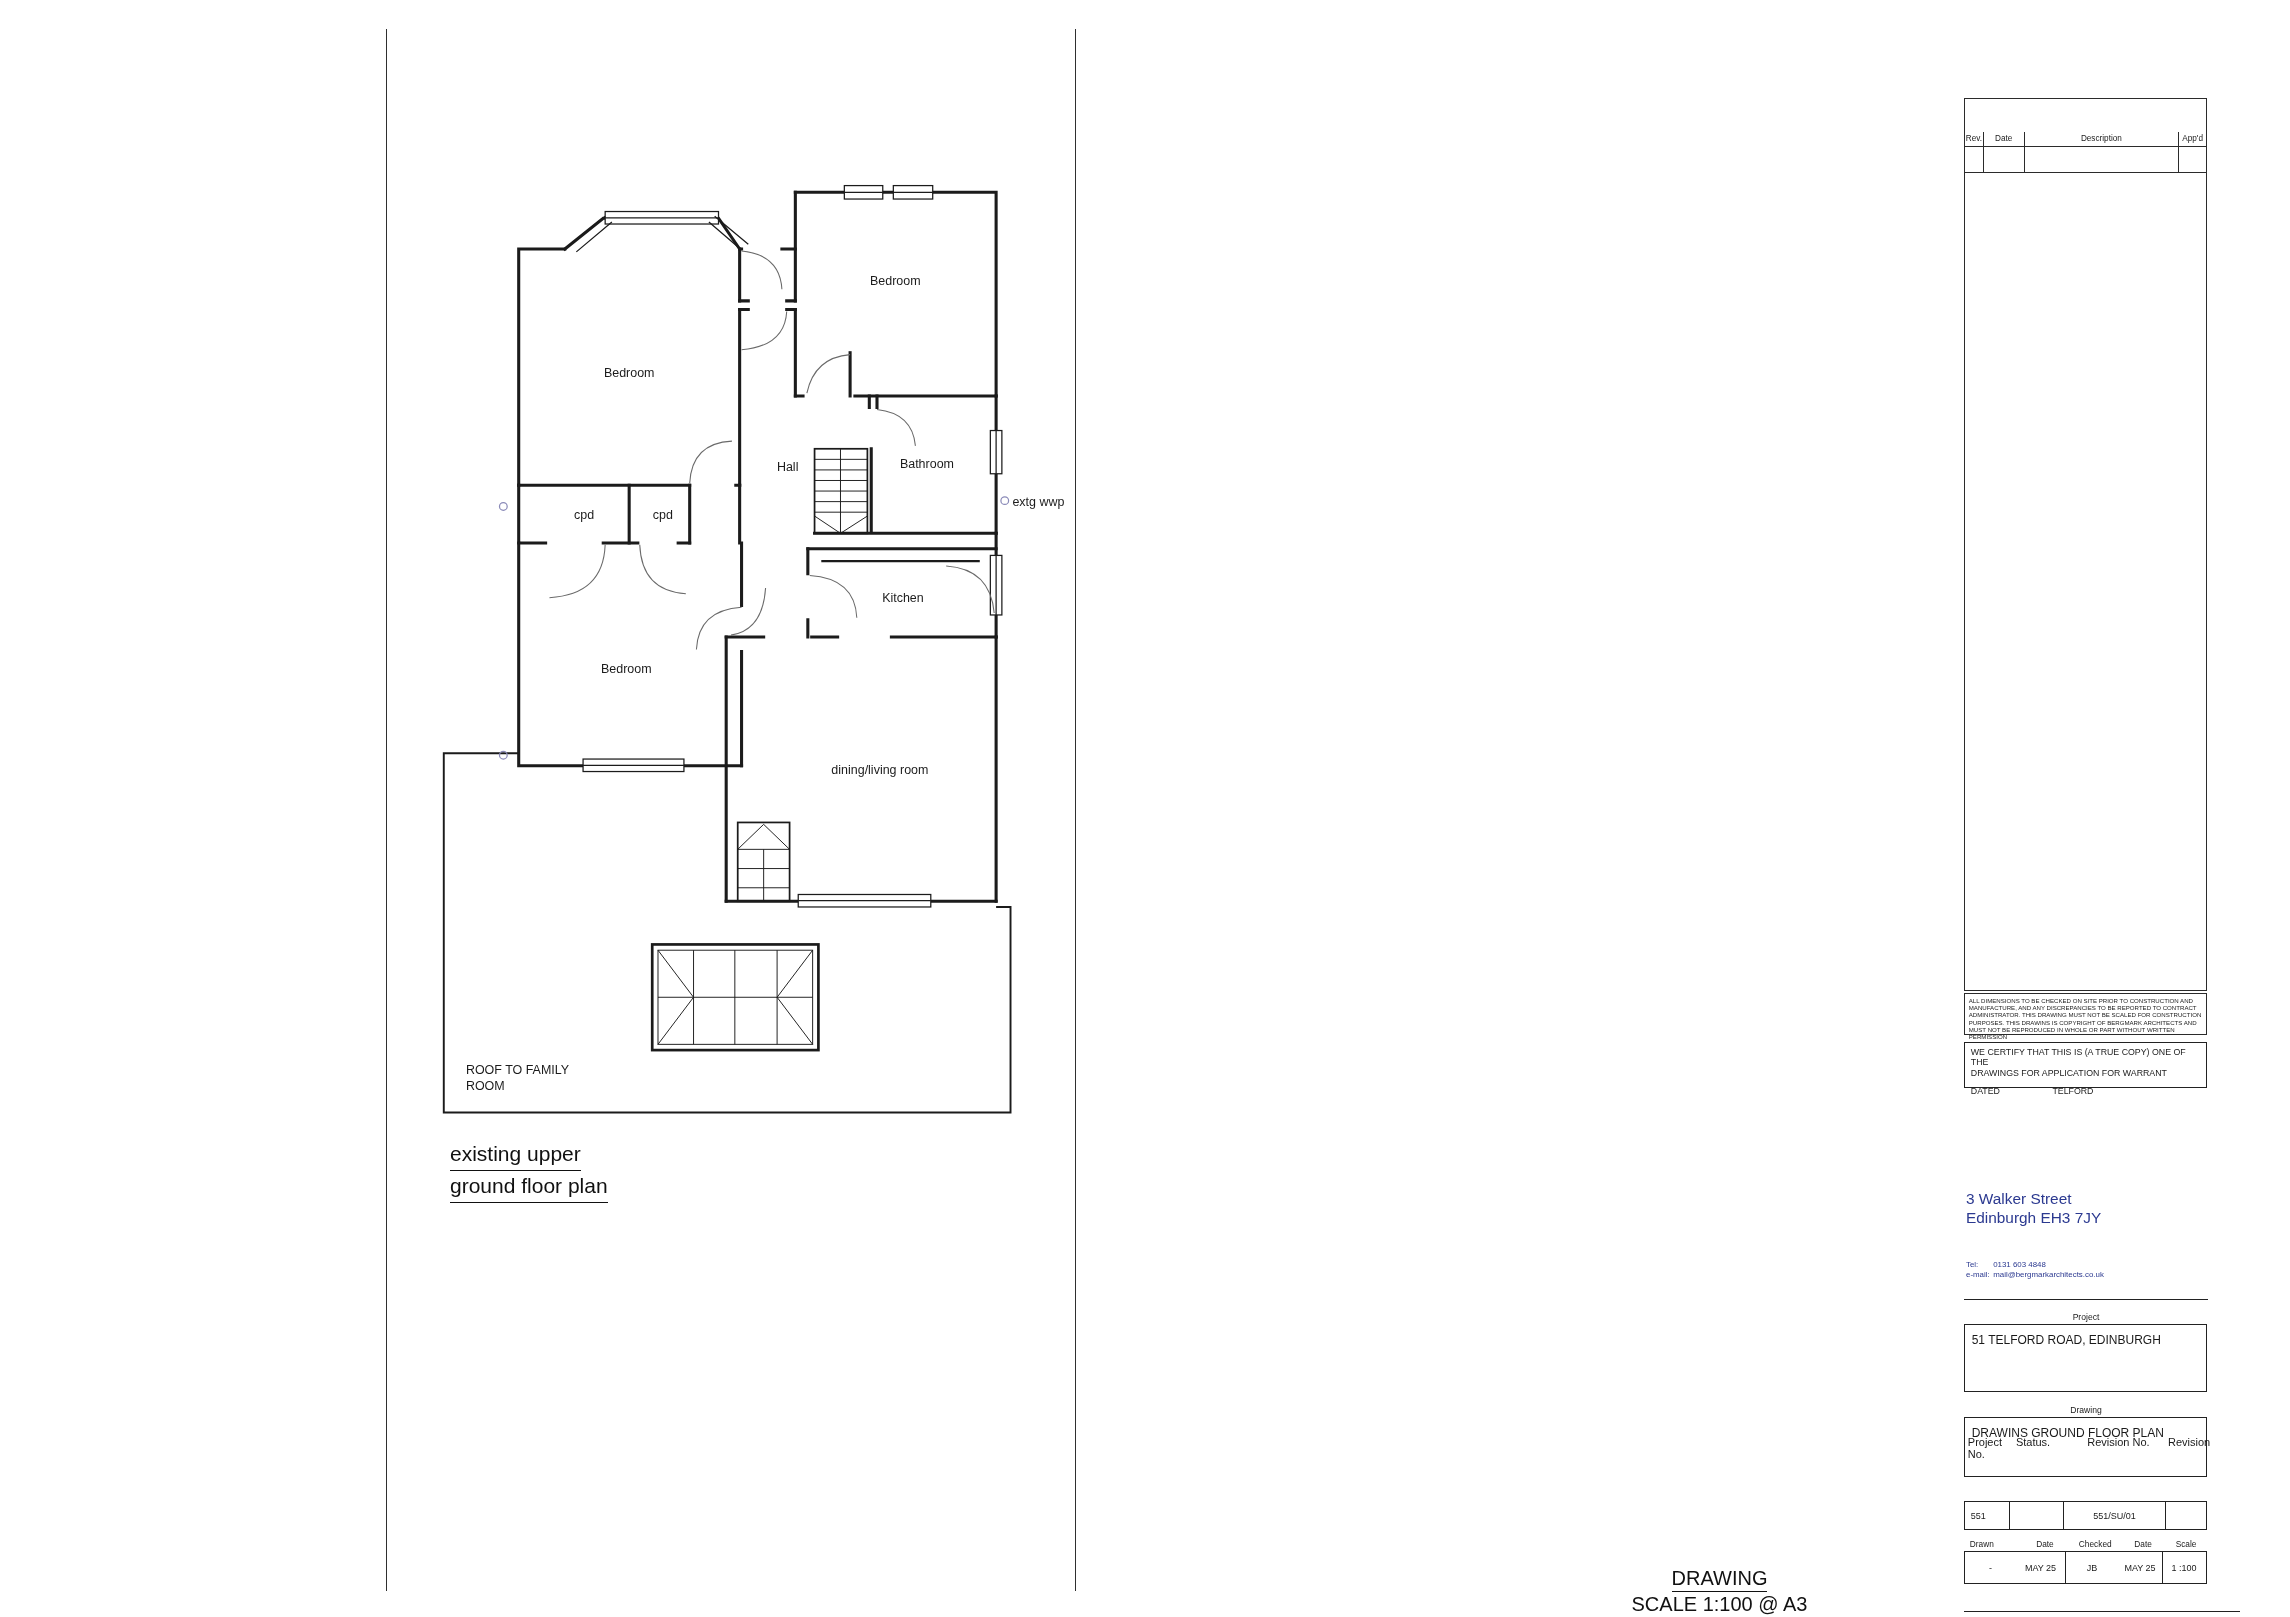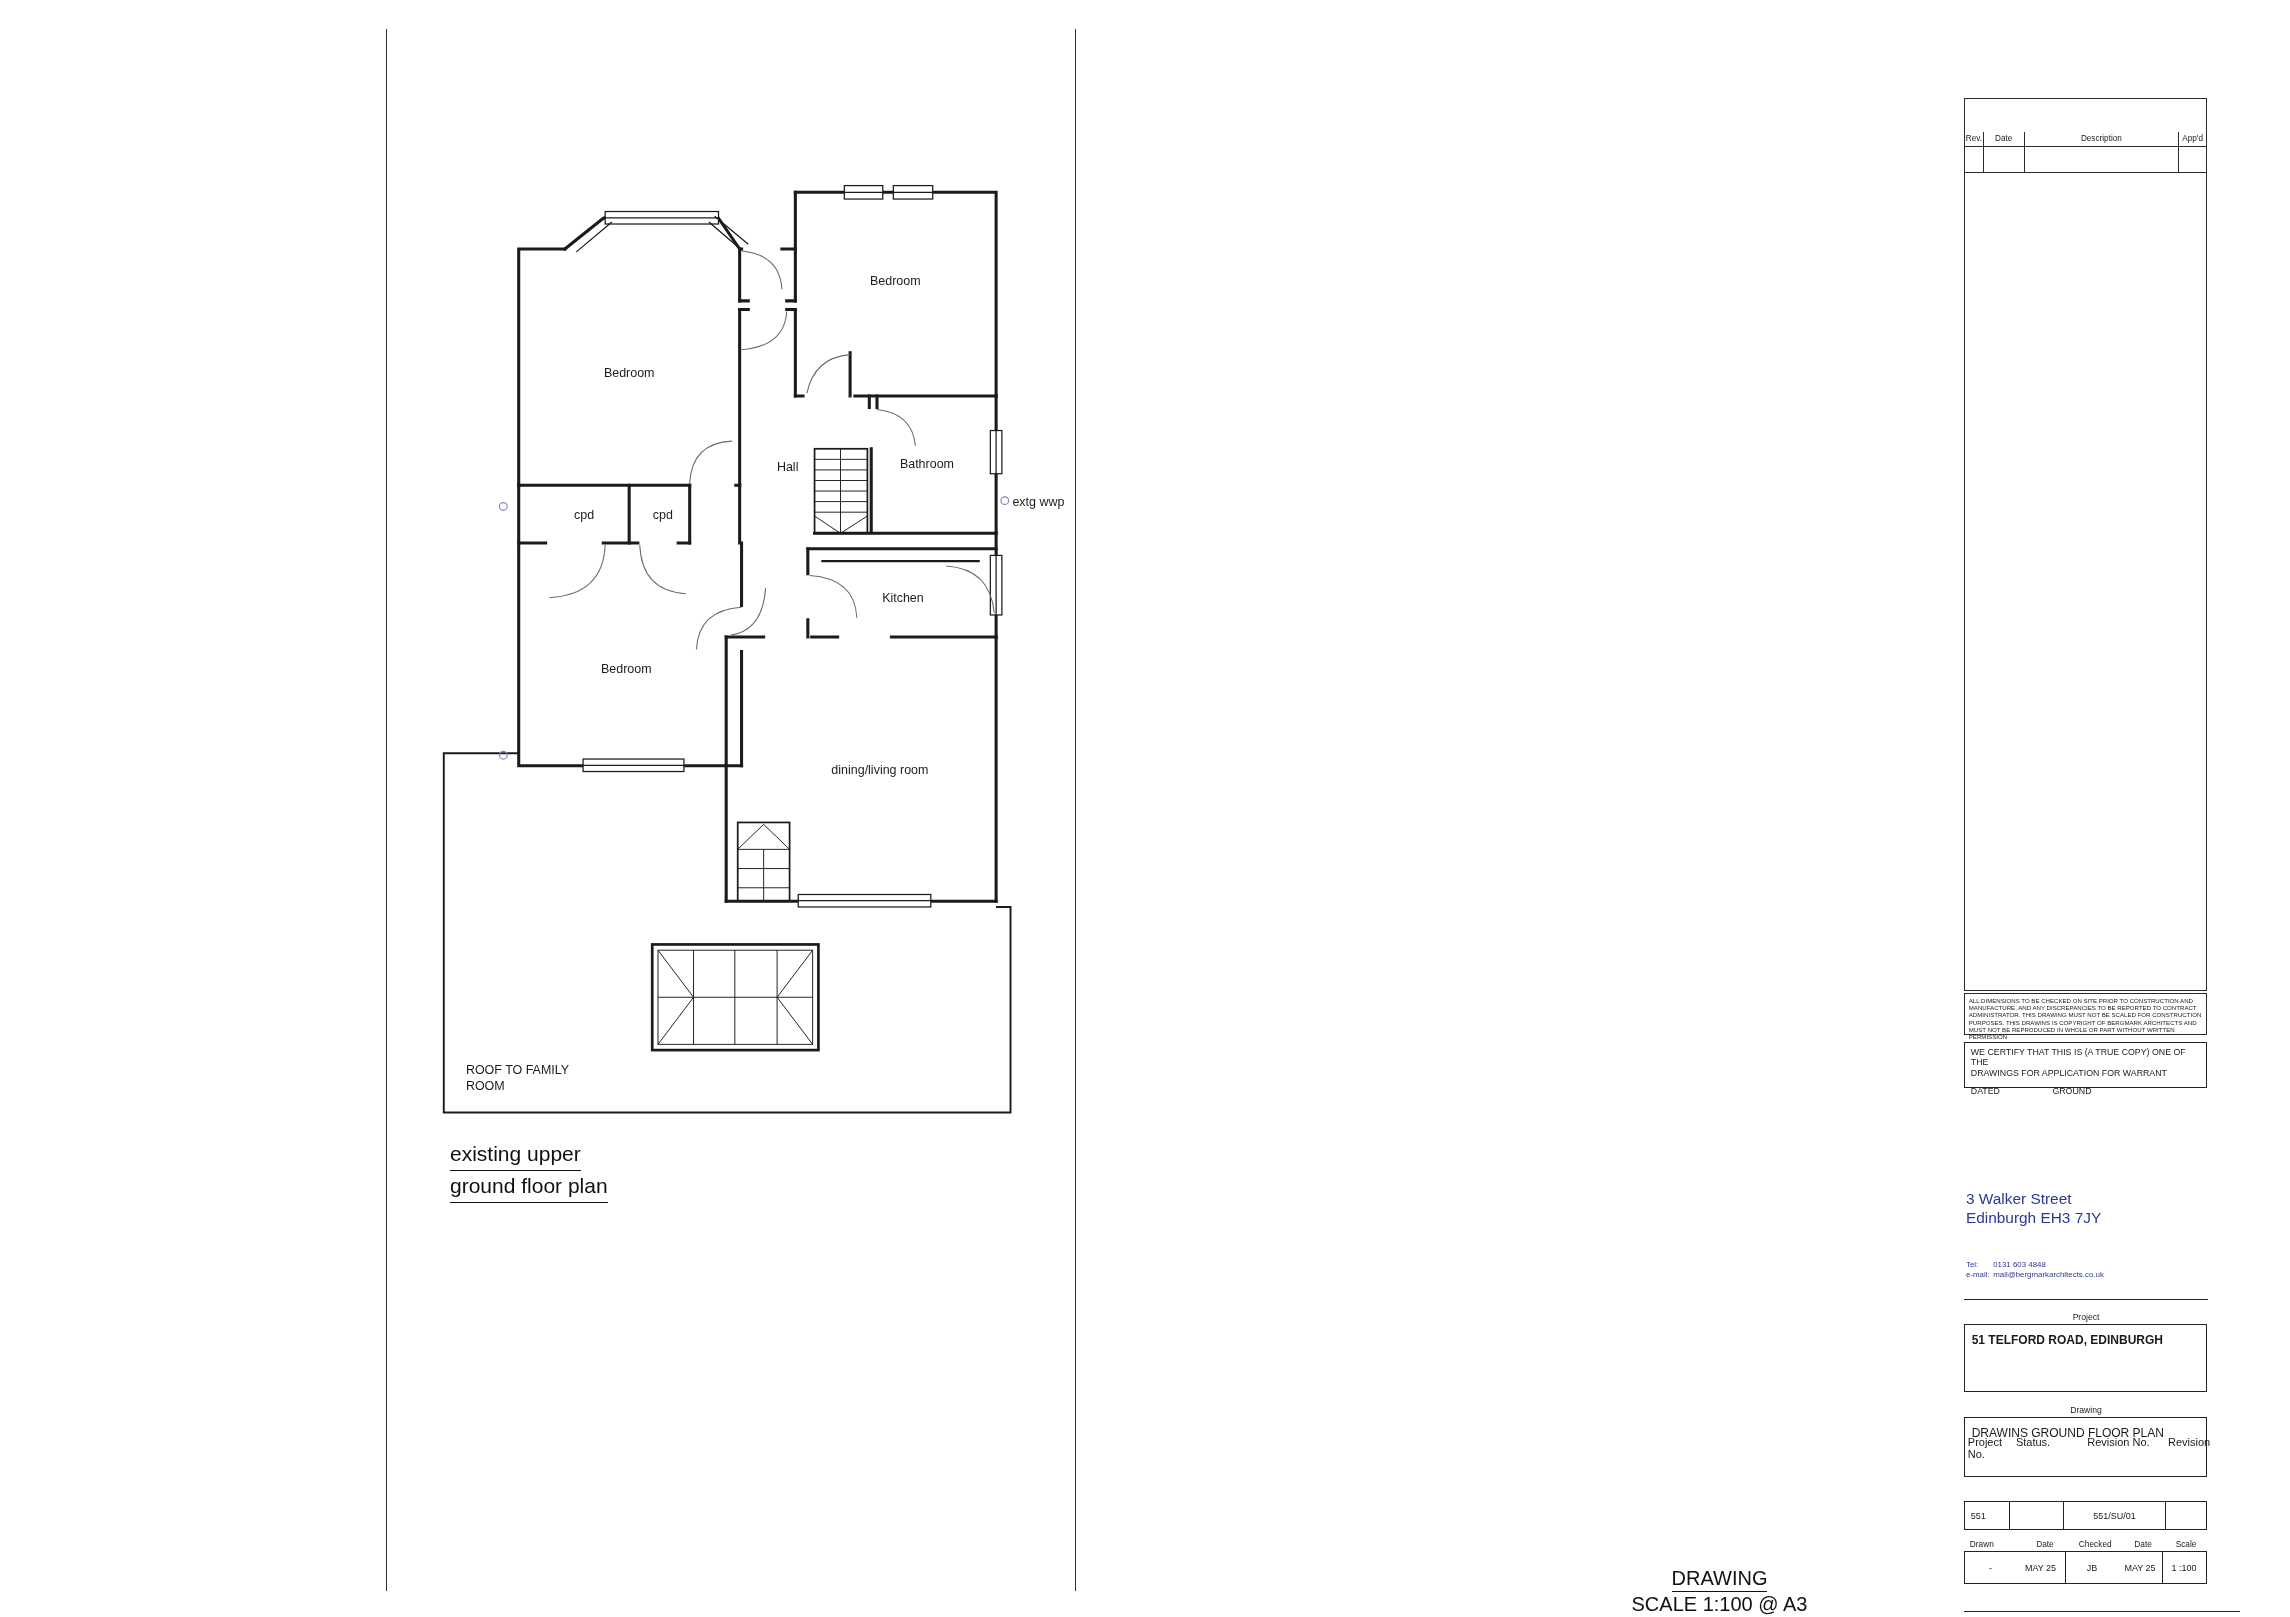--- a/index.html
+++ b/index.html
@@ -26,21 +26,21 @@
   #rev-row1{height:26px;}
   #rev-row2{height:20px;}
   #disclaimer-box{left:1964px;top:993px;width:243px;height:42px;font-size:6.1px;line-height:7.3px;
                   padding:2.9px 3.8px;color:#222;}
   #cert-box{left:1964px;top:1042px;width:243px;height:46px;font-size:8.8px;line-height:10.6px;padding:3.8px 5.8px;}
   #practice-address{left:1966px;top:1189px;font-size:15.4px;line-height:19px;}
   #practice-contact{left:1966px;top:1260px;font-size:7.9px;line-height:9.6px;}
   .navy{color:#2b3990;}
   #tb-rule{left:1964px;top:1299px;width:244px;height:0;border-top:1.9px solid #222;}
   #project-label{left:1964px;top:1312px;width:244px;}
-  #project-box{left:1964px;top:1324px;width:243px;height:68px;font-size:12px;padding:7.7px 6.7px;font-weight:bold;}
+  #project-box{left:1964px;top:1324px;width:243px;height:68px;font-size:12px;padding:7.7px 6.7px;}
   #drawing-label{left:1964px;top:1405px;width:244px;}
   #drawing-box{left:1964px;top:1417px;width:243px;height:60px;font-size:12px;padding:7.7px 6.7px;}
   #f1-labels{left:1964px;top:1436px;width:243px;font-size:11px;}
   #f1-boxes{left:1964px;top:1501px;width:243px;height:29px;font-size:9px;}
   #f2-labels{left:1964px;top:1539px;width:243px;font-size:8.3px;}
   #f2-boxes{left:1964px;top:1551px;width:243px;height:33px;font-size:9px;}
   .vmid{display:flex;align-items:center;justify-content:center;}
   .vmid-l{display:flex;align-items:center;justify-content:flex-start;padding-left:5.8px;}
   #tb-bottom-line{left:1964px;top:1611px;width:276px;height:0;border-top:1.9px solid #222;}
   svg text{font-family:"Liberation Sans", sans-serif;}
@@ -200,21 +200,21 @@
 
   <div class="abs tb" id="disclaimer-box">
     <span>ALL DIMENSIONS TO BE CHECKED ON SITE PRIOR TO CONSTRUCTION AND MANUFACTURE, AND ANY DISCREPANCIES TO BE REPORTED TO CONTRACT ADMINISTRATOR. THIS DRAWING MUST NOT BE SCALED FOR CONSTRUCTION PURPOSES. THIS DRAWINS IS COPYRIGHT OF BERGMARK ARCHITECTS AND MUST NOT BE REPRODUCED IN WHOLE OR PART WITHOUT WRITTEN PERMISSION</span>
   </div>
 
   <div class="abs tb2" id="cert-box">
     <div>WE CERTIFY THAT THIS IS (A TRUE COPY) ONE OF THE</div>
     <div>DRAWINGS FOR APPLICATION FOR WARRANT</div>
     <div style="margin-top:7.7px;">
       <span>DATED</span>
-      <span style="display:inline-block;margin-left:50px;">GROUND</span>
+      <span style="display:inline-block;margin-left:50px;">TELFORD</span>
     </div>
   </div>
 
   <div class="abs navy" id="practice-address">
     <div>3 Walker Street</div>
     <div>Edinburgh EH3 7JY</div>
   </div>
   <div class="abs navy" id="practice-contact">
     <div>
       <span style="display:inline-block;width:25px;">Tel:</span>

